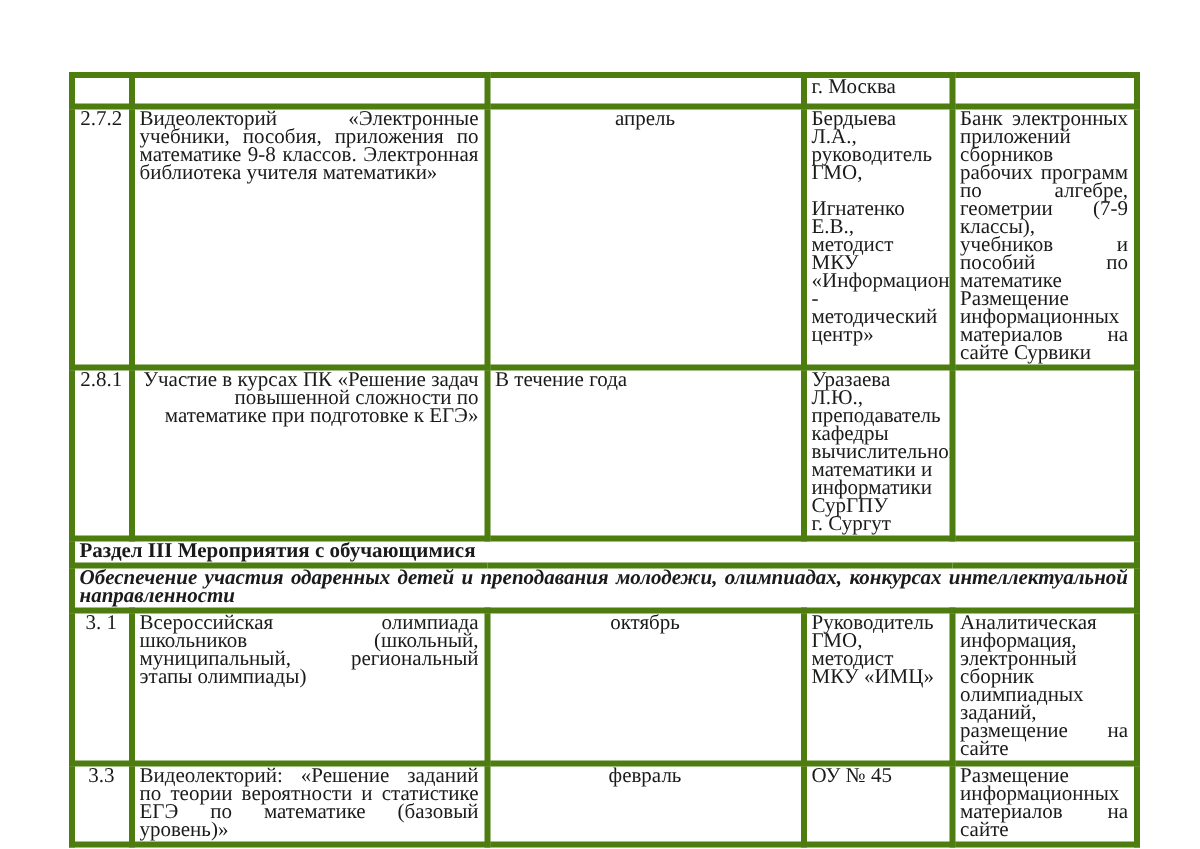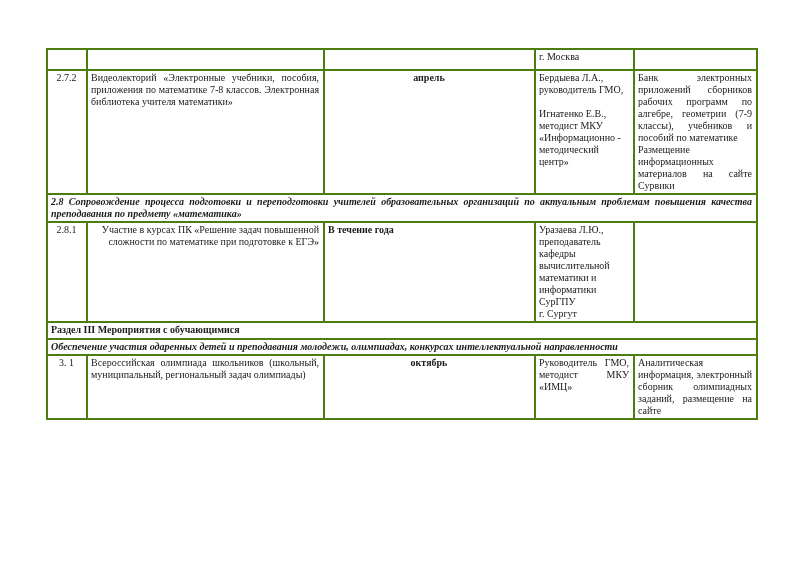--- a/index.html
+++ b/index.html
@@ -18,35 +18,35 @@
   }
   table.plan {
     position: absolute;
     left: 46px;
     top: 48px;
     width: 710px;
     border-collapse: collapse;
     table-layout: fixed;
   }
   table.plan td {
-    border: 2px solid #4d7c0f;
+    border: 4px solid #4d7c0f;
     vertical-align: top;
     padding: 1px 4px 1px 3px;
-    font-size: 10px;
+    font-size: 14px;
     line-height: 12px;
     overflow: hidden;
   }
   td.num {
     text-align: center;
     padding-left: 1px;
     padding-right: 1px;
   }
   td.content { text-align: justify; }
   td.content.left { text-align: right; }
-  td.dates { text-align: center; font-weight: bold; }
+  td.dates { text-align: center; }
   td.dates.left { text-align: left; margin-top: 29px; }
   td.resp { white-space: pre-line; text-align: left; }
   td.resp.wrap { white-space: normal; text-align: justify; }
   td.result { white-space: pre-line; text-align: justify; }
   td.sec-bi {
     font-weight: bold;
     font-style: italic;
     text-align: justify;
   }
   td.sec-b {
@@ -78,35 +78,32 @@
     <tbody>
       <tr class="r0">
         <td class="num"></td>
         <td class="content"></td>
         <td class="dates"></td>
         <td class="resp">г. Москва</td>
         <td class="result"></td>
       </tr>
       <tr class="r1">
         <td class="num">2.7.2</td>
-        <td class="content">Видеолекторий «Электронные учебники, пособия, приложения по математике 7-8 классов. Электронная библиотека учителя математики»</td>
+        <td class="content">Видеолекторий «Электронные учебники, пособия, приложения по математике 9-8 классов. Электронная библиотека учителя математики»</td>
         <td class="dates">апрель</td>
         <td class="resp">Бердыева Л.А.,
 руководитель ГМО,
 
 Игнатенко Е.В.,
 методист МКУ
 «Информационно -
 методический
 центр»</td>
         <td class="result">Банк электронных приложений сборников рабочих программ по алгебре, геометрии (7-9 классы), учебников и пособий по математике
 Размещение информационных материалов на сайте Сурвики</td>
-      </tr>
-      <tr class="r2">
-        <td class="sec-bi" colspan="5">2.8 Сопровождение процесса подготовки и переподготовки учителей образовательных организаций по актуальным проблемам повышения качества преподавания по предмету «математика»</td>
       </tr>
       <tr class="r3">
         <td class="num">2.8.1</td>
         <td class="content left">Участие в курсах ПК «Решение задач повышенной сложности по математике при подготовке к ЕГЭ»</td>
         <td class="dates left">В течение года</td>
         <td class="resp">Уразаева Л.Ю.,
 преподаватель
 кафедры
 вычислительной
 математики и
@@ -116,20 +113,27 @@
         <td class="result"></td>
       </tr>
       <tr class="r4">
         <td class="sec-b" colspan="5">Раздел III Мероприятия с обучающимися</td>
       </tr>
       <tr class="r5">
         <td class="sec-bi" colspan="5">Обеспечение участия одаренных детей и преподавания молодежи, олимпиадах, конкурсах интеллектуальной направленности</td>
       </tr>
       <tr class="r6">
         <td class="num">3. 1</td>
-        <td class="content">Всероссийская олимпиада школьников (школьный, муниципальный, региональный задач олимпиады)</td>
+        <td class="content">Всероссийская олимпиада школьников (школьный, муниципальный, региональный этапы олимпиады)</td>
         <td class="dates">октябрь</td>
         <td class="resp wrap">Руководитель ГМО, методист МКУ «ИМЦ»</td>
         <td class="result">Аналитическая информация, электронный сборник олимпиадных заданий, размещение на сайте</td>
+      </tr>
+      <tr class="r8">
+        <td class="num">3.3</td>
+        <td class="content">Видеолекторий: «Решение заданий по теории вероятности и статистике ЕГЭ по математике (базовый уровень)»</td>
+        <td class="dates">февраль</td>
+        <td class="resp">ОУ № 45</td>
+        <td class="result">Размещение информационных материалов на сайте</td>
       </tr>
     </tbody>
   </table>
 </div>
 
 </body></html>

